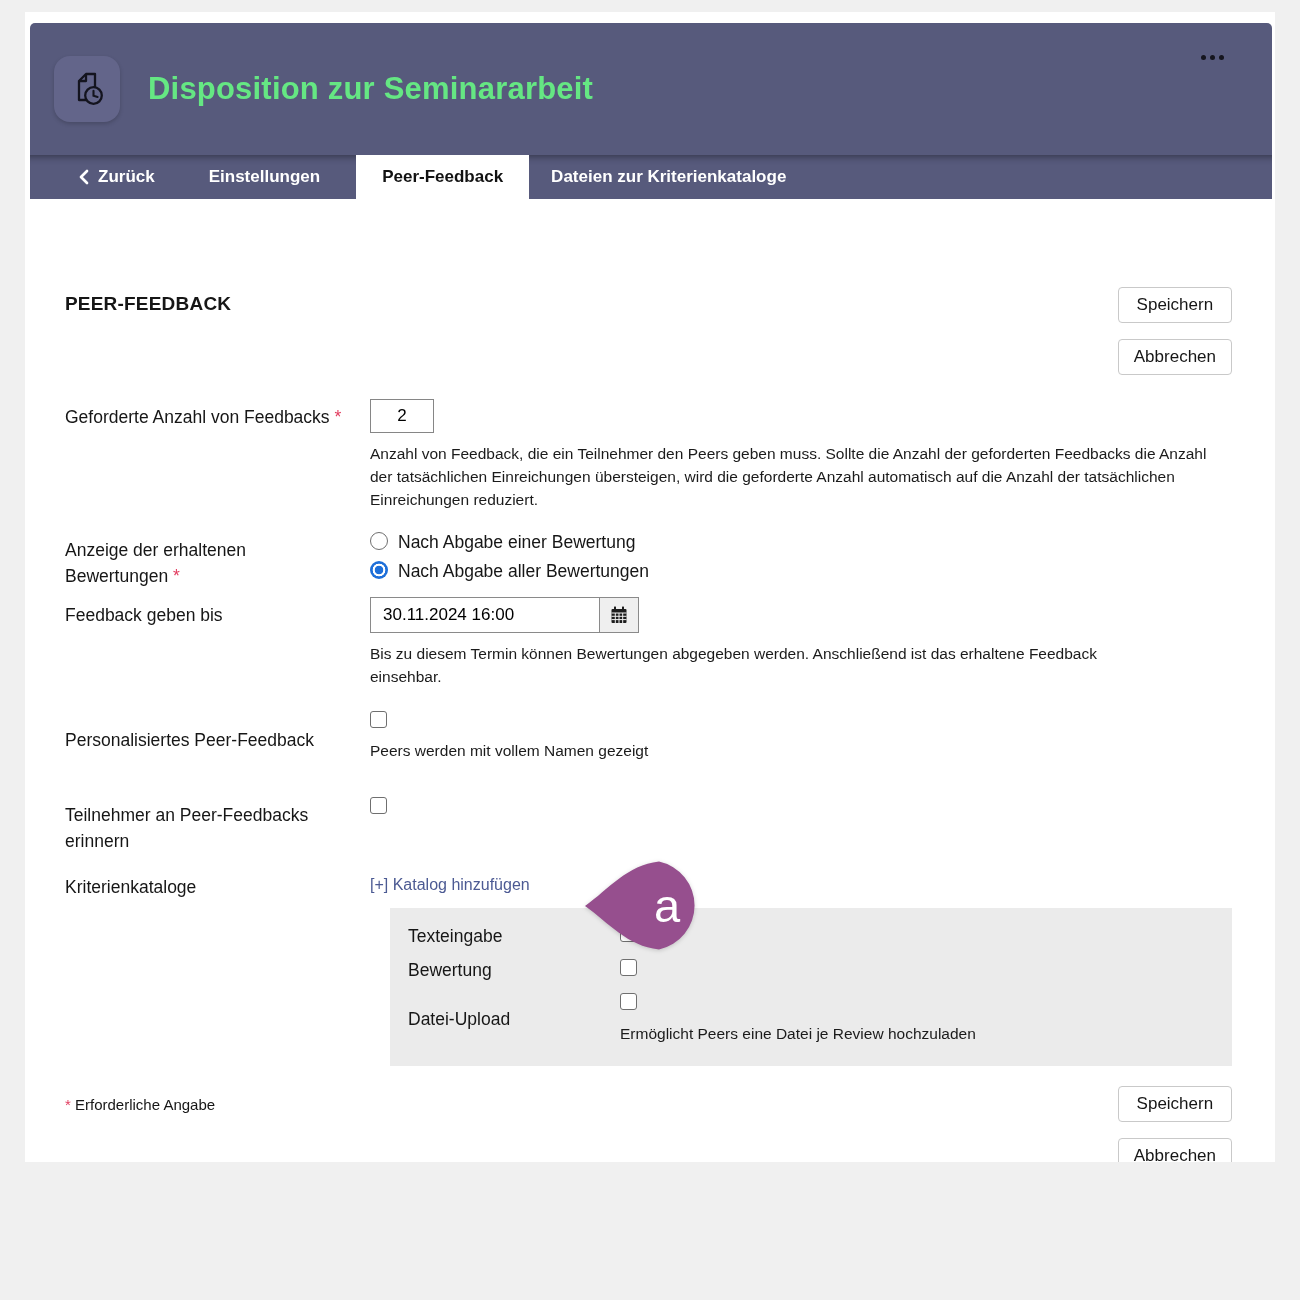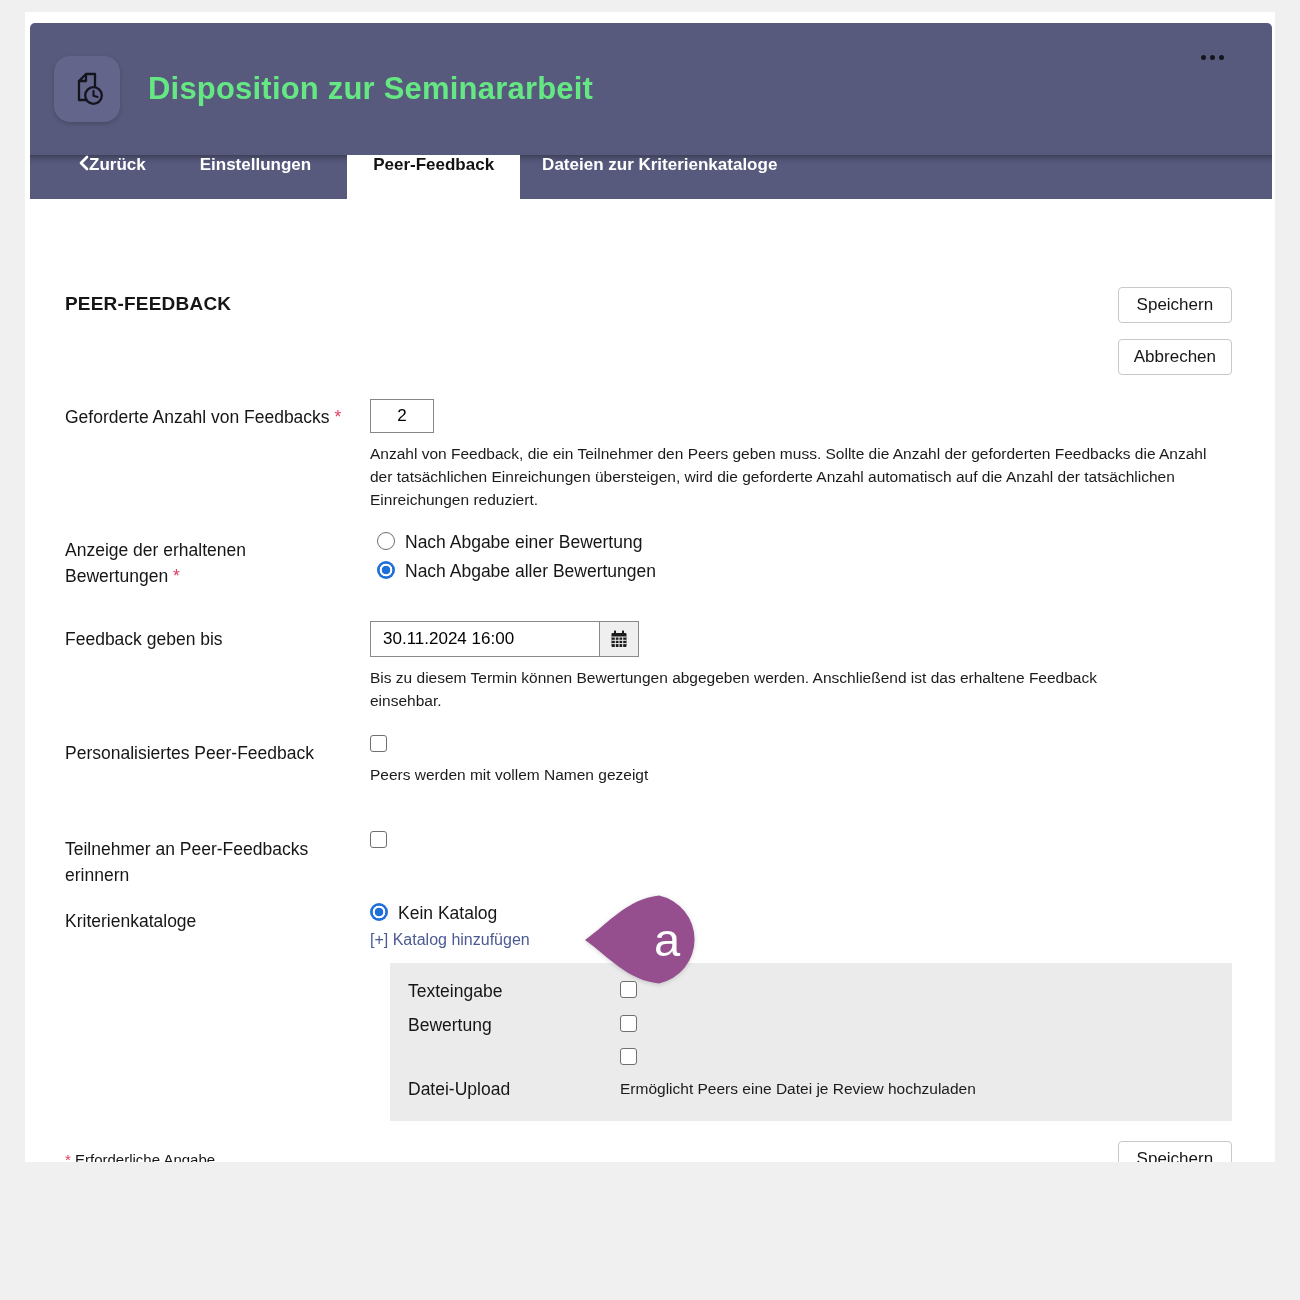--- a/index.html
+++ b/index.html
@@ -12,21 +12,21 @@
     box-sizing:border-box;position:relative;}
   .icon-box{width:66px;height:66px;border-radius:16px;background:var(--header-icon-bg,#63658a);
     display:flex;align-items:center;justify-content:center;flex:0 0 auto;
     box-shadow:0 2px 4px rgba(0,0,0,.18);}
   .title{margin:0 0 0 28px;font-size:31px;font-weight:700;color:var(--title-green,#65e783);letter-spacing:.2px;}
   .more{position:absolute;right:42px;top:26px;display:flex;gap:4px;padding:6px;cursor:pointer;}
   .more .dot{width:5px;height:5px;border-radius:50%;background:#15151e;}
   
   .tabbar{margin:0 3px 0 5px;height:44px;background:var(--header-bg,#575a7c);display:flex;
     align-items:stretch;padding-left:30px;box-shadow:inset 0 9px 7px -7px rgba(0,0,0,.38);}
-  .tab{display:flex;align-items:flex-start;padding:0 22px;color:#fff;font-size:17px;
+  .tab{display:flex;align-items:center;gap:9px;padding:0 22px;color:#fff;font-size:17px;
     font-weight:600;text-decoration:none;cursor:pointer;white-space:nowrap;}
   .tab.back{padding:0 18px;}
   .tab.active{background:var(--tab-active-bg,#fff);color:#121212;font-weight:700;padding:0 26px;}
   .tab + .tab{margin-left:14px;}
   .tab.active + .tab{margin-left:0;}
   .chev svg{display:block;}
   
   .content{padding:88px 43px 0 40px;}
   .form-head,.form-foot{display:flex;justify-content:space-between;align-items:flex-start;}
   .form-head{margin-bottom:24px;}
@@ -52,27 +52,27 @@
   .opt + .opt{margin-top:8px;}
   .radio{width:18px;height:18px;border-radius:50%;box-sizing:border-box;flex:0 0 auto;
     border:1.5px solid #6f6f6f;background:#fff;}
   .radio.on{border:none;
     background:radial-gradient(circle,var(--radio-blue,#1e6fd9) 0 4px,#fff 4.6px 6.2px,var(--radio-blue,#1e6fd9) 6.6px 9px);}
   .cb{width:17px;height:17px;border:1.5px solid #6f6f6f;border-radius:3px;background:#fff;
     box-sizing:border-box;display:inline-block;cursor:pointer;flex:0 0 auto;}
   a.link{color:var(--link,#4c5a93);font-size:16px;text-decoration:none;cursor:pointer;}
   .linkrow{margin-top:7px;}
   
-  .r1{margin-bottom:20px;} .r2{margin-bottom:32px;gap:7px;} .r3{margin-bottom:22px;}
-  .r4{margin-bottom:44px;} .r5{margin-bottom:14px;justify-content:flex-end;}
+  .r1{margin-bottom:20px;} .r2{margin-bottom:8px;} .r3{margin-bottom:22px;}
+  .r4{margin-bottom:34px;align-items:center;} .r5{margin-bottom:14px;justify-content:flex-end;}
   .form-foot{margin-top:20px;}
   .reqnote{font-size:15px;padding-top:10px;}
   
   .subpanel{margin:14px 0 0 20px;background:var(--panel-bg,#ebebeb);padding:17px 18px 21px;}
-  .srow{display:flex;align-items:flex-end;}
+  .srow{display:flex;align-items:center;}
   .srow + .srow{margin-top:12px;}
   .slabel{width:212px;flex:0 0 212px;font-size:17.5px;padding-top:1px;}
   .shelp{margin:9px 0 0;font-size:15.5px;line-height:1.45;color:#1b1b1b;}
   
   .bubble{position:absolute;left:213px;top:-10px;z-index:5;filter:drop-shadow(0 1px 2px rgba(0,0,0,.18));}
   .bubble path{fill:var(--annotation-purple,#964f8e);}
   .bubble text{fill:#fff;font-family:"Liberation Sans",sans-serif;font-size:47px;}
 </style>
 </head>
 <body>
@@ -188,24 +188,20 @@
       </div>
     </div>
 
     <div class="row r6">
       <div class="flabel">Kriterienkataloge</div>
       <div class="fctrl">
         <svg class="bubble" width="127" height="93" viewBox="0 0 127 93">
           <path d="M 2 47 C 26 30 44 6 76 2.5 A 45 45 0 0 1 76 90.5 C 44 87 26 64 2 47 Z"></path>
           <text x="84" y="63" text-anchor="middle">a</text>
         </svg>
-        <label class="opt">
-          <span class="radio on"></span>
-          <span>Kein Katalog</span>
-        </label>
         <div class="linkrow">
           <a class="link">[+] Katalog hinzufügen</a>
         </div>
         <div class="subpanel">
           <div class="srow">
             <div class="slabel">Texteingabe</div>
             <div><span class="cb"></span></div>
           </div>
           <div class="srow">
             <div class="slabel">Bewertung</div>

